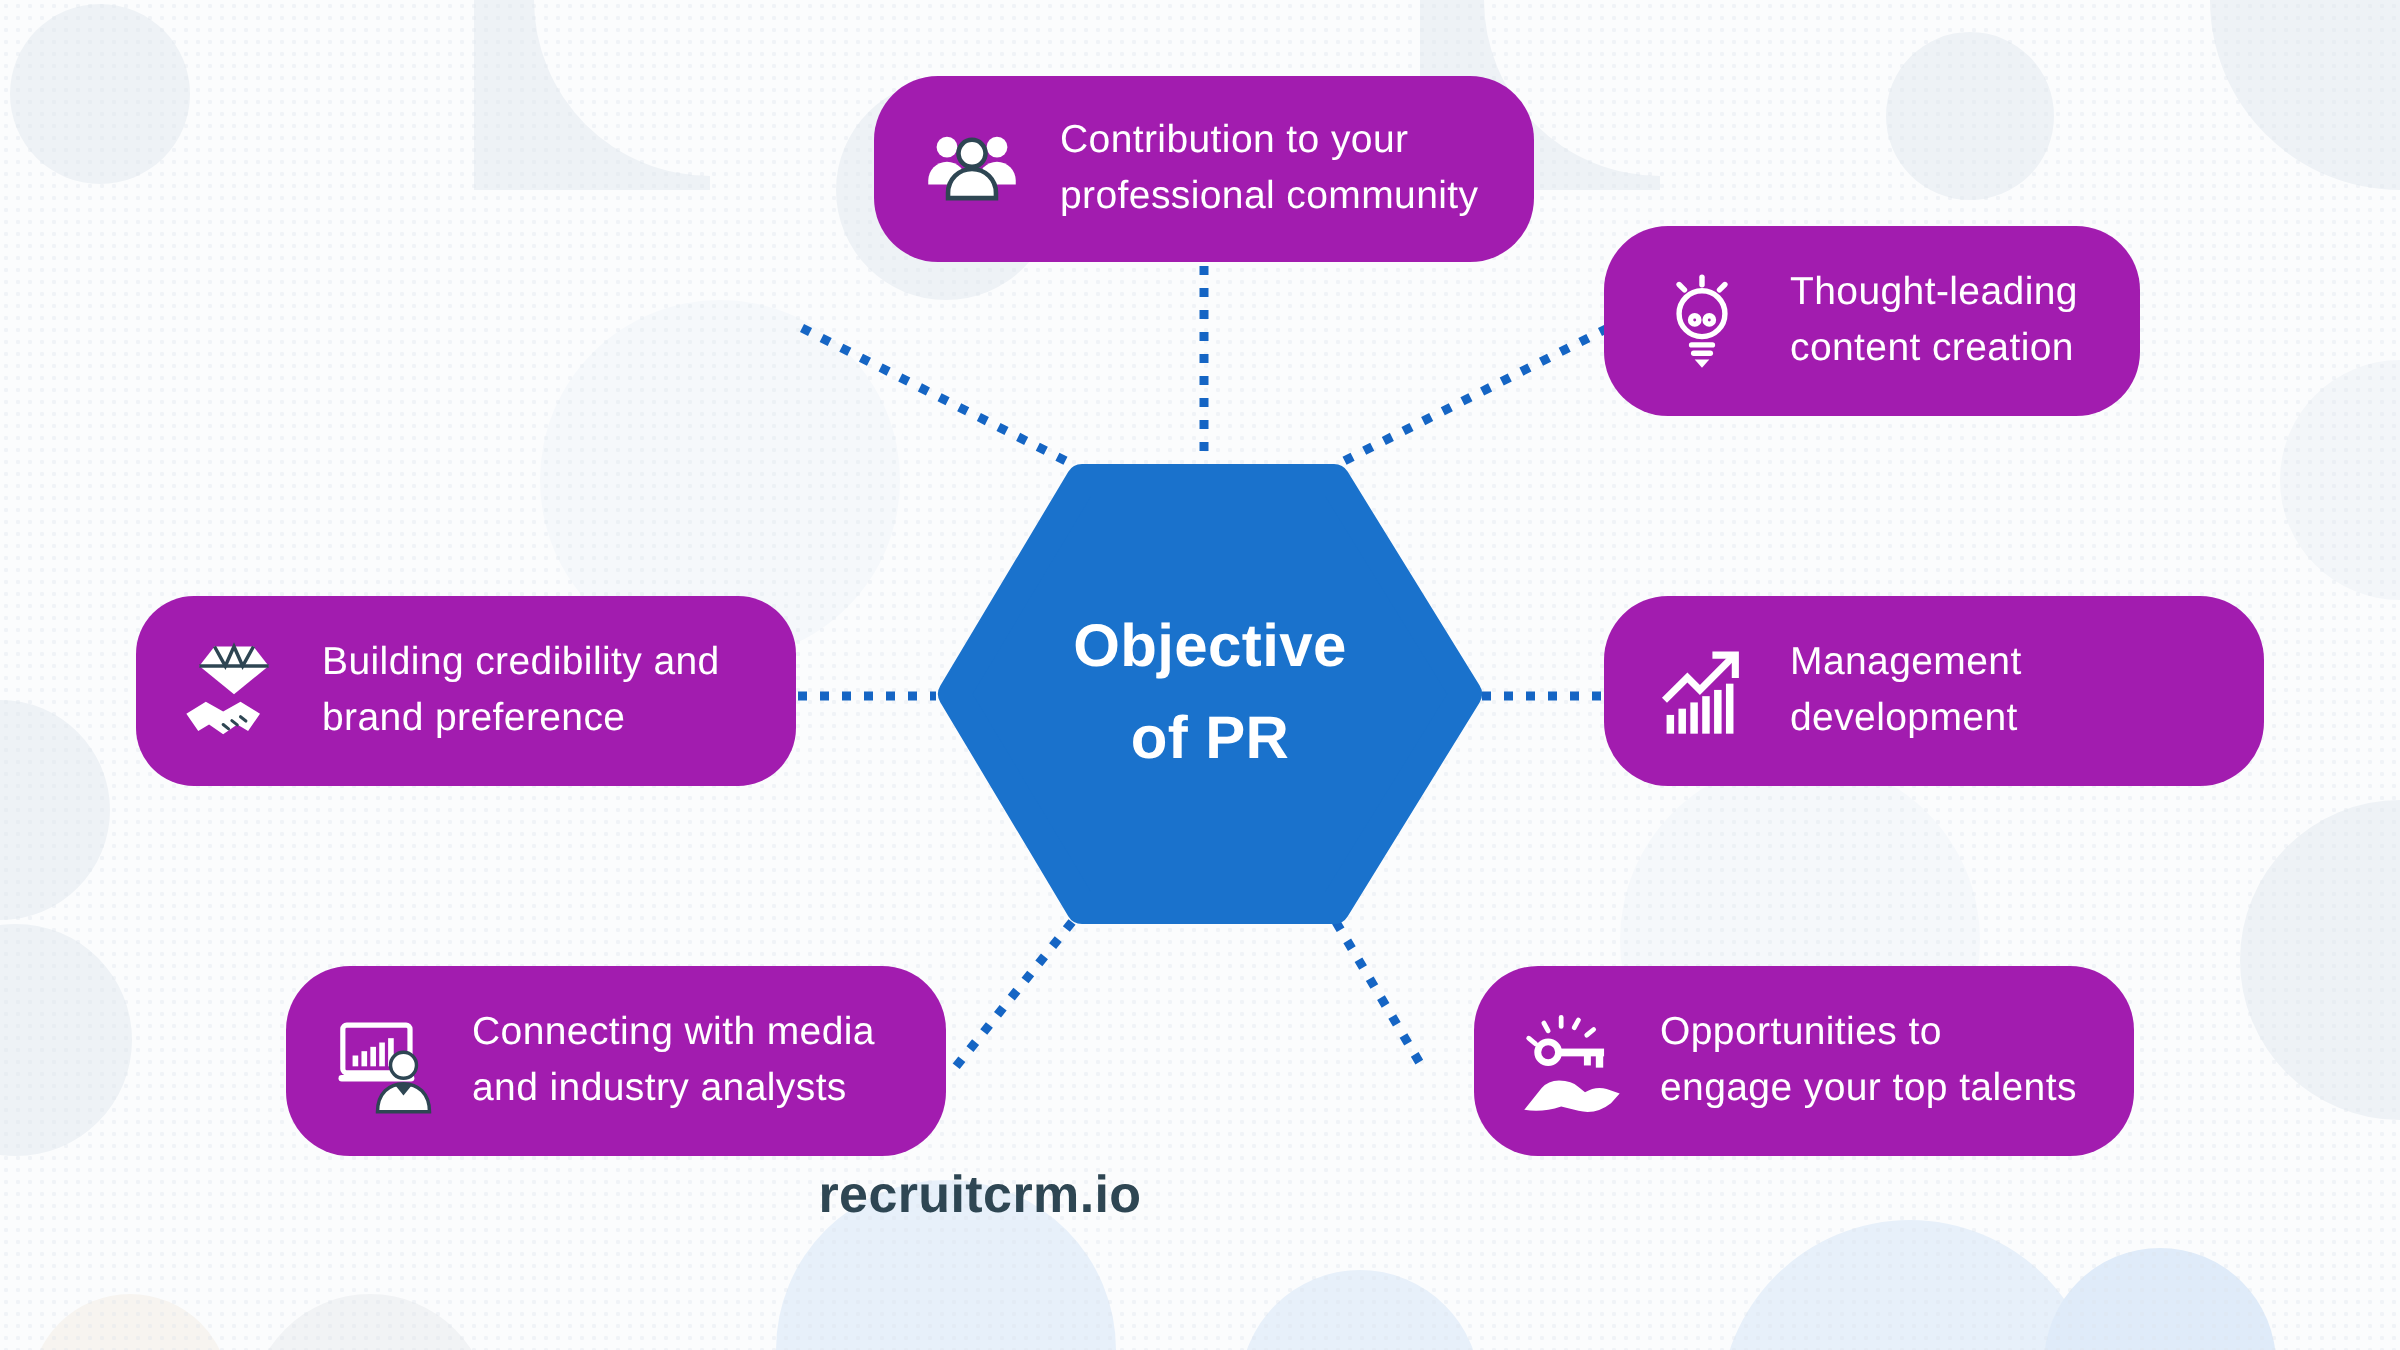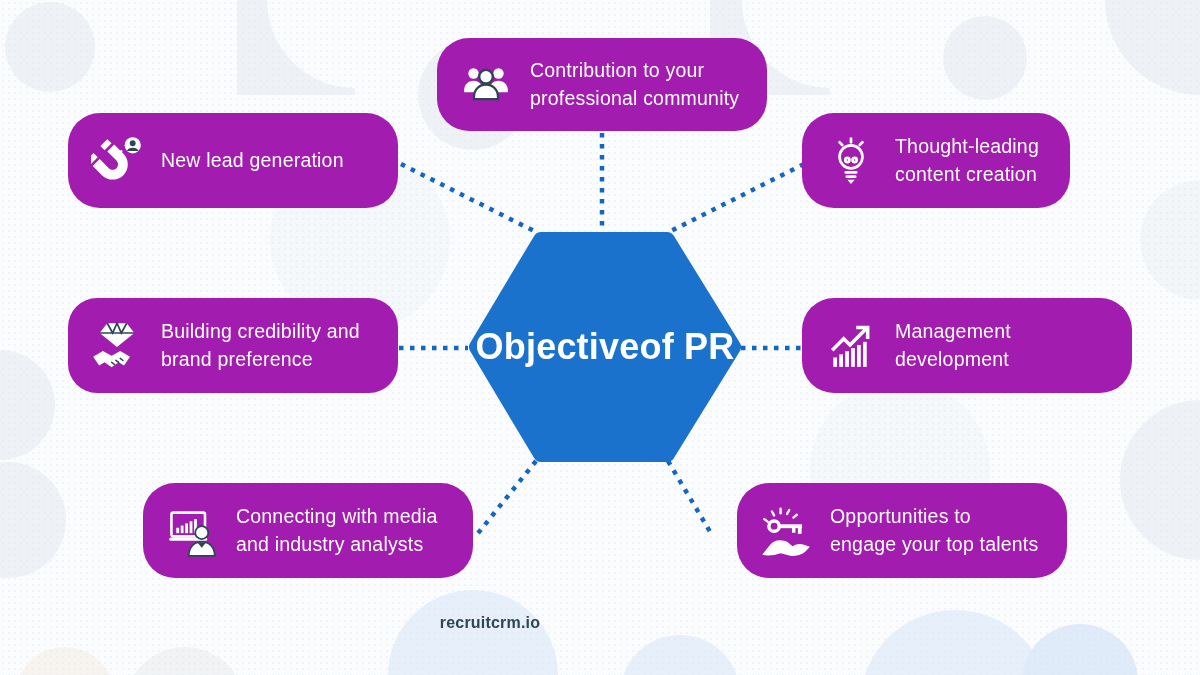--- a/index.html
+++ b/index.html
@@ -13,42 +13,42 @@
   svg.bg{position:absolute;left:0;top:0;z-index:0;}
   .dots-overlay{
     position:absolute;inset:0;z-index:0;pointer-events:none;
     background-image:radial-gradient(#dbe2ea 1px, transparent 1.2px);
     background-size:6px 6px;opacity:.33;
   }
   svg.connectors{position:absolute;left:0;top:0;z-index:2;}
   svg.hexagon{position:absolute;left:0;top:0;z-index:3;}
   .hex-label{
     position:absolute;left:470px;top:232px;width:270px;height:230px;z-index:4;
-    display:flex;flex-direction:row;align-items:center;justify-content:center;
-    color:#fff;font-size:36px;font-weight:700;line-height:1.55;text-align:center;
+    display:flex;flex-direction:column;align-items:center;justify-content:center;
+    color:#fff;font-size:30px;font-weight:700;line-height:1.55;text-align:center;
     letter-spacing:.2px;
   }
   .node{
     position:absolute;z-index:5;background:#a21caf;border-radius:32px;
     display:flex;align-items:center;color:#fff;
     padding-left:22px;box-sizing:border-box;
   }
   .node .icon{width:54px;min-width:54px;display:flex;align-items:center;justify-content:center;}
   .node .txt{margin-left:17px;font-size:19.5px;line-height:1.4;letter-spacing:.2px;}
   .node .txt span{display:block;white-space:nowrap;}
   .n0{left:437px;top:38px;width:330px;height:93px;}
   .n1{left:68px;top:113px;width:330px;height:95px;}
   .n2{left:802px;top:113px;width:268px;height:95px;}
   .n3{left:68px;top:298px;width:330px;height:95px;border-radius:29px;}
   .n4{left:802px;top:298px;width:330px;height:95px;align-items:center;}
   .n5{left:143px;top:483px;width:330px;height:95px;}
   .n6{left:737px;top:483px;width:330px;height:95px;}
   .footer{
-    position:absolute;left:0;top:614px;width:980px;z-index:5;
-    text-align:center;font-size:16px;font-weight:700;color:#2e4653;letter-spacing:.2px;
+    position:absolute;left:0;top:582px;width:980px;z-index:5;
+    text-align:center;font-size:26px;font-weight:700;color:#2e4653;letter-spacing:.2px;
   }
 </style>
 </head>
 <body>
 
 <div class="canvas">
 
   <svg class="bg" width="1200" height="675">
     <circle cx="50" cy="47" r="45" fill="#eef2f6"></circle>
     <rect x="237" y="0" width="118" height="95" fill="#eef2f6"></rect>
@@ -103,42 +103,20 @@
         <circle cx="24" cy="16" r="6.5" stroke="#2e4653" stroke-width="2.2"></circle>
         <path d="M12.5 35c0-6.4 5.1-11.5 11.5-11.5S35.5 28.6 35.5 35v2.5h-23z" stroke="#2e4653" stroke-width="2.2"></path>
       </svg>
     </span>
     <span class="txt">
       <span>Contribution to your</span>
       <span>professional community</span>
     </span>
   </div>
 
-  <div class="node n1">
-    <span class="icon">
-      <svg width="52" height="52" viewBox="0 0 48 48">
-        <g transform="rotate(-45 20 30)" fill="#fff">
-          <path d="M8 16h9v12c0 2.8 2.2 5 5 5s5-2.2 5-5V16h9v12c0 7.7-6.3 14-14 14S8 35.7 8 28z"></path>
-          <rect x="8" y="8" width="9" height="5.5"></rect>
-          <rect x="26" y="8" width="9" height="5.5"></rect>
-        </g>
-        <g stroke="#fff" stroke-width="2.2" fill="none" stroke-linecap="round">
-          <path d="M22 15q1.5-2 3 0t3 0"></path>
-          <path d="M25 24q1.5-2 3 0t3 0"></path>
-        </g>
-        <circle cx="38.5" cy="9.5" r="7.5" fill="#fff"></circle>
-        <circle cx="38.5" cy="7.6" r="2.7" fill="#2e4653"></circle>
-        <path d="M33 14.8a5.8 4.6 0 0 1 11 0z" fill="#2e4653"></path>
-      </svg>
-    </span>
-    <span class="txt">
-      <span>New lead generation</span>
-      <span></span>
-    </span>
-  </div>
 
   <div class="node n2">
     <span class="icon">
       <svg width="50" height="50" viewBox="0 0 48 48">
         <g fill="none" stroke="#fff" stroke-width="2.6" stroke-linecap="round">
           <circle cx="24" cy="20" r="11"></circle>
           <circle cx="20.5" cy="23" r="2"></circle>
           <circle cx="27.5" cy="23" r="2"></circle>
           <path d="M19 35h10"></path>
           <path d="M20 39h8"></path>

